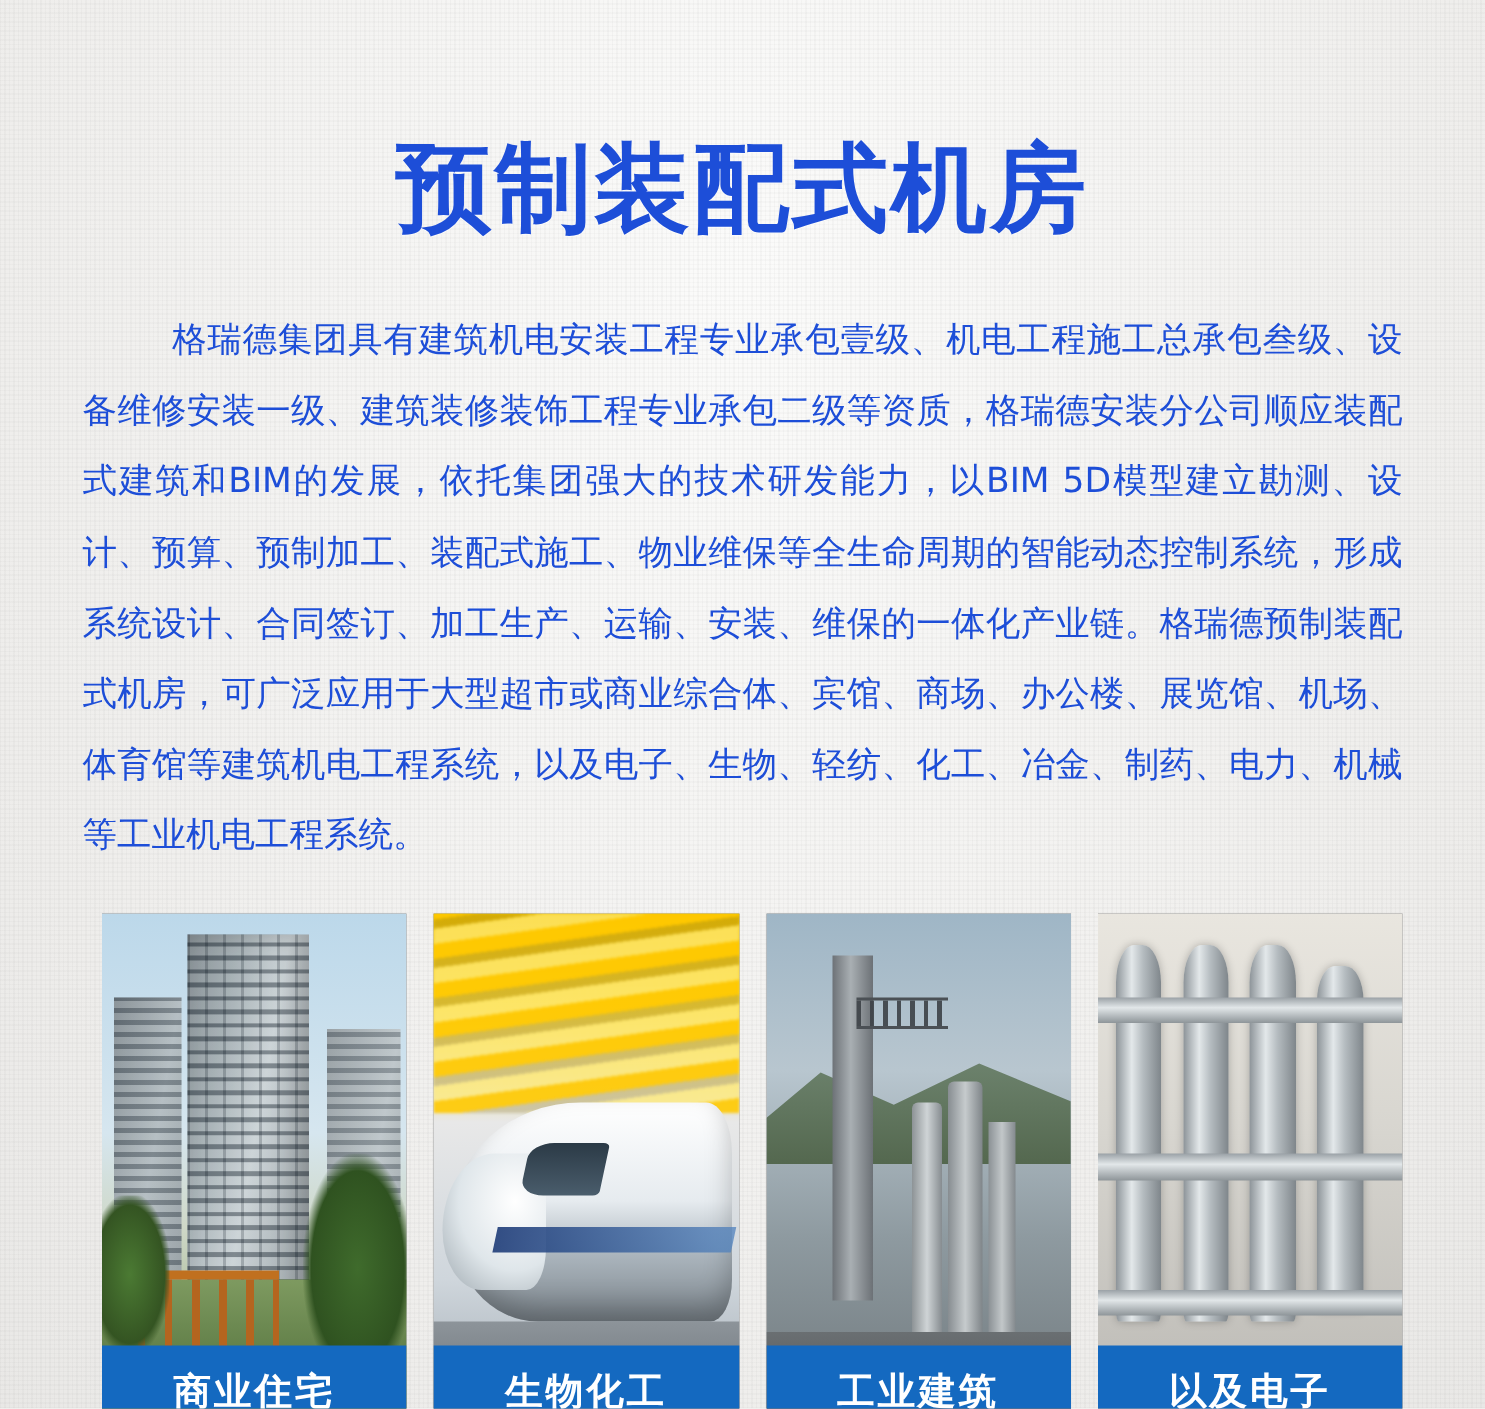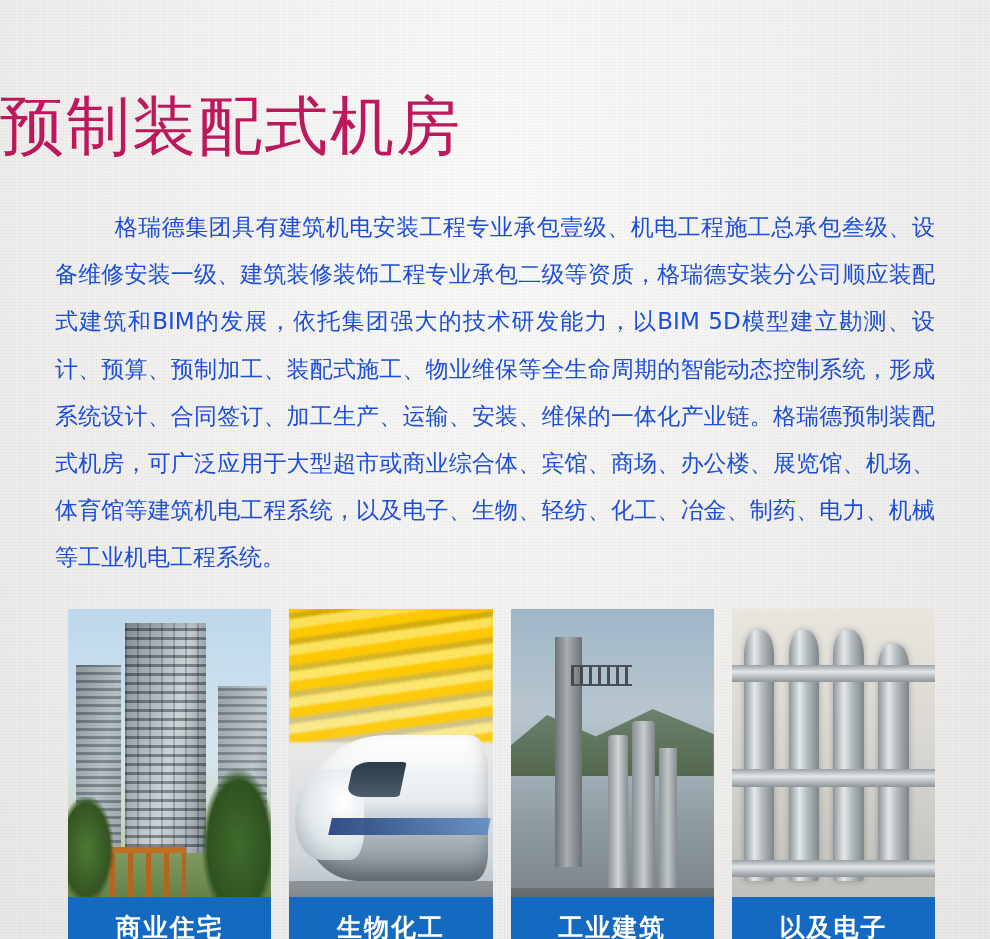--- a/index.html
+++ b/index.html
@@ -22,23 +22,24 @@
     background-image:
       repeating-linear-gradient(90deg, rgba(0,0,0,0.022) 0px, rgba(0,0,0,0.022) 1px, rgba(255,255,255,0) 1px, rgba(255,255,255,0) 3px),
       repeating-linear-gradient(0deg, rgba(0,0,0,0.018) 0px, rgba(0,0,0,0.018) 1px, rgba(255,255,255,0) 1px, rgba(255,255,255,0) 3px),
       radial-gradient(ellipse at 50% 20%, #fbfbfa 0%, #efeeec 70%, #e9e8e6 100%);
   }
   .content {
     position: relative;
     z-index: 2;
   }
   .title {
-    color: #be185d;
+    text-align: center;
+    color: #1d4ed8;
     font-size: 64px;
-    font-weight: normal;
+    font-weight: bold;
     letter-spacing: 2px;
     padding-top: 48px;
     line-height: 1.1;
     font-family: "DejaVu Sans", "Liberation Sans", sans-serif;
     text-shadow: 0 1px 0 rgba(255,255,255,0.6);
   }
   .body-text {
     margin: 34px 55px 0 55px;
     font-size: 23px;
     line-height: 2.05;

